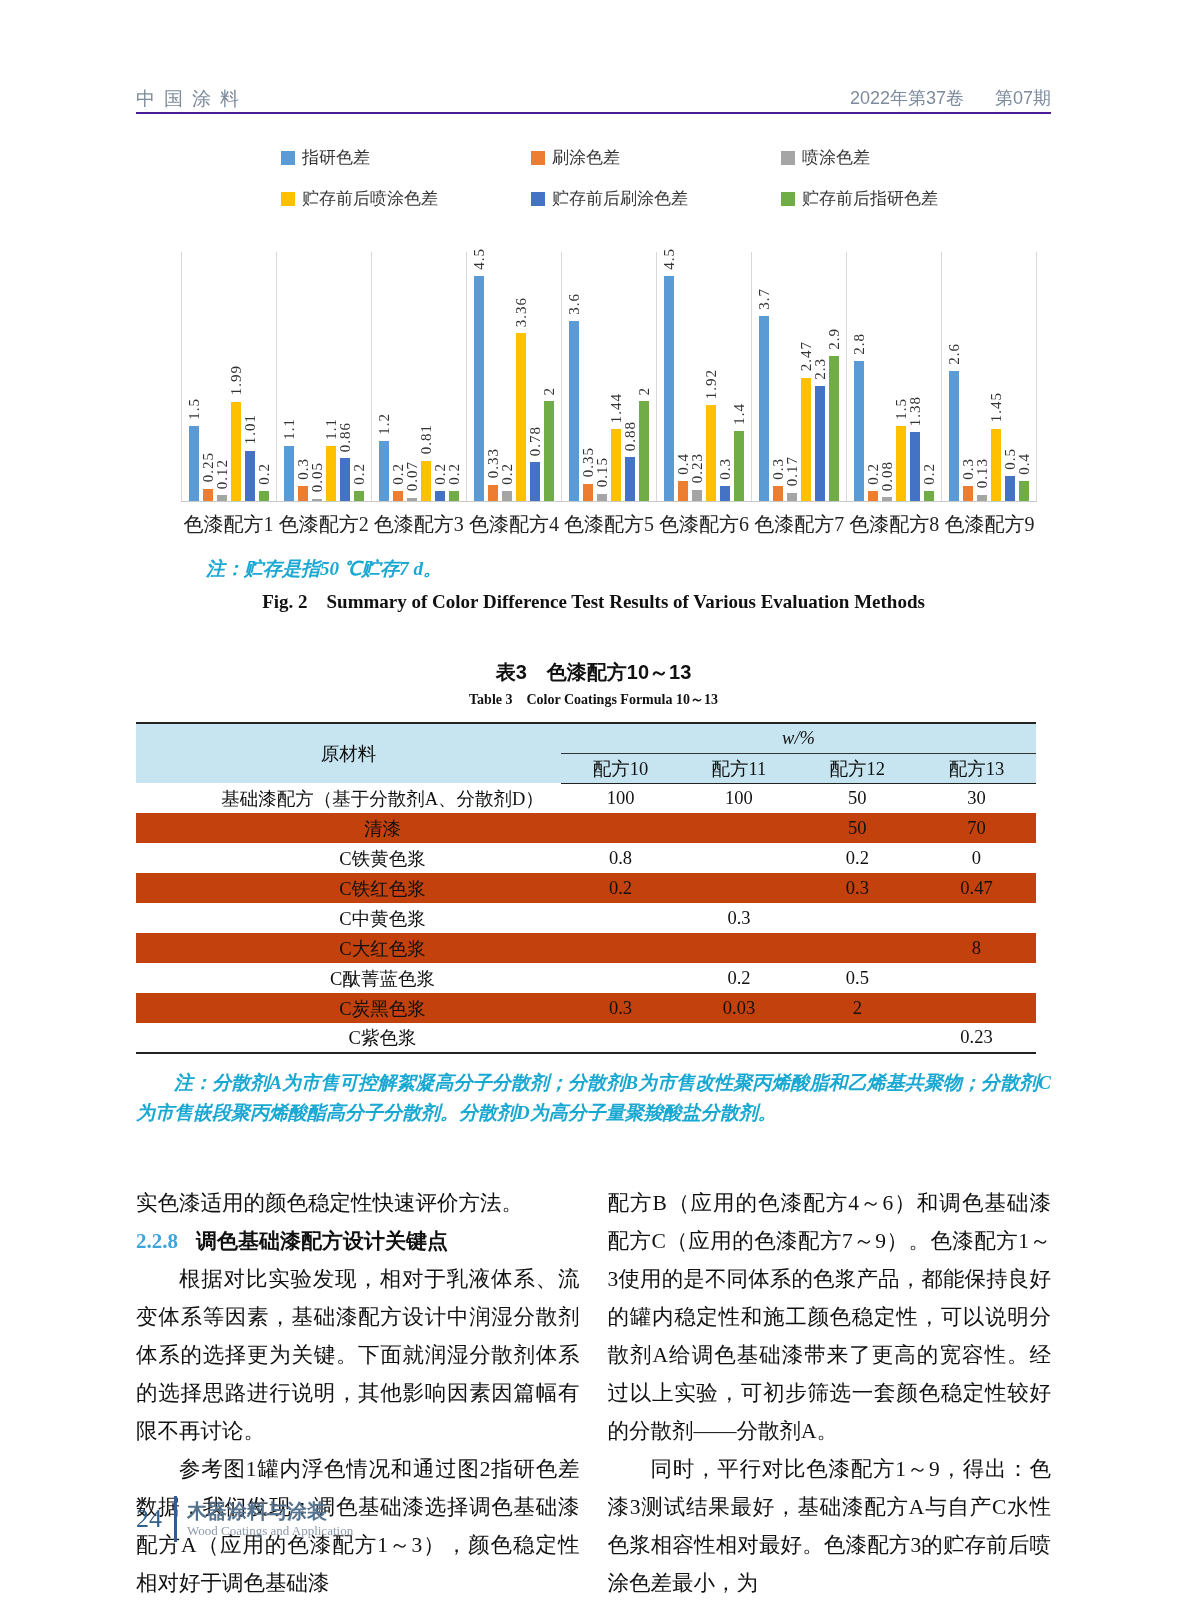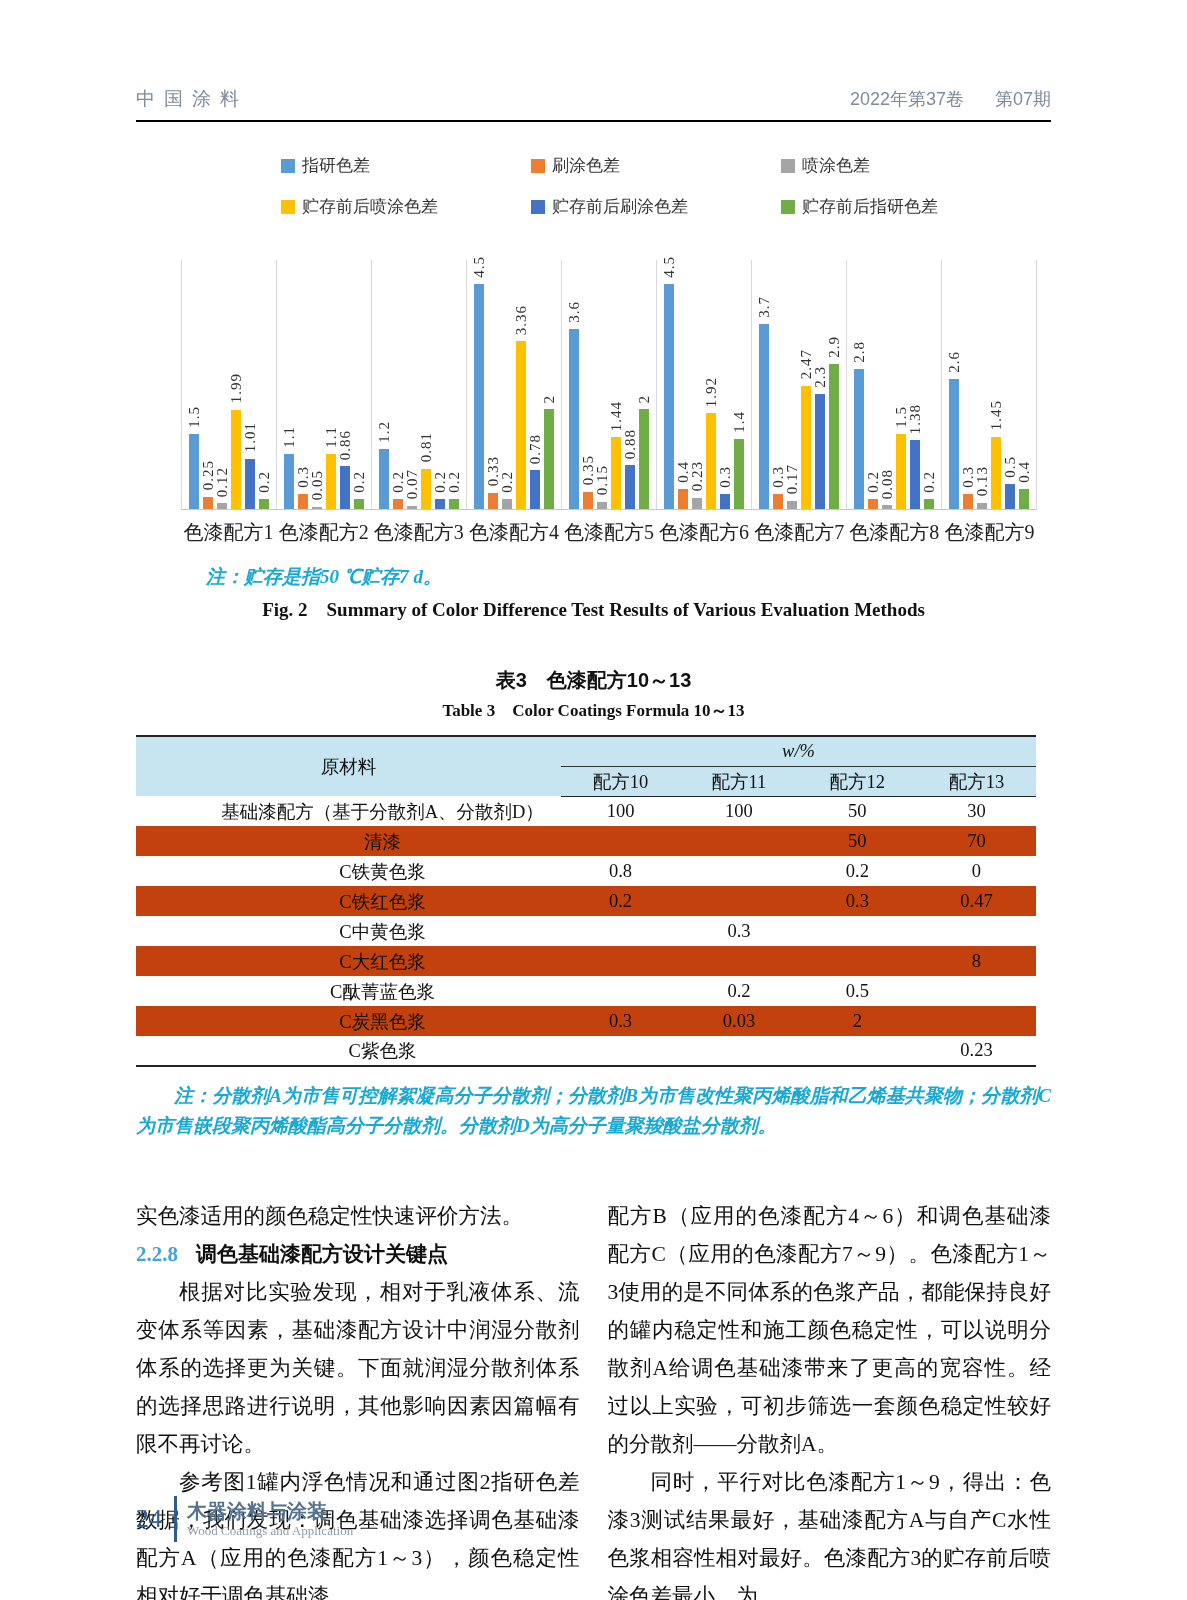--- a/index.html
+++ b/index.html
@@ -1,22 +1,22 @@
 <!DOCTYPE html>
 <html><head>
 <meta charset="utf-8">
 <style>
   * { margin:0; padding:0; box-sizing:border-box; }
   body { background:#ffffff; font-family:"Liberation Serif", serif; }
   .page { position:relative; width:1187px; height:1600px; background:#fff; overflow:hidden; }
   .content { width:915px; margin-left:136px; }
 
   
-  .pg-header { display:flex; justify-content:space-between; align-items:center;
-    padding-top:86px; padding-bottom:8px; border-bottom:2px solid #000000; }
+  .pg-header { display:flex; justify-content:space-between; align-items:flex-start;
+    padding-top:86px; border-bottom:2px solid #4c1d95; }
   .journal-name { color:#7d8b9c; font-size:19px; letter-spacing:9px; font-family:"Liberation Sans", sans-serif; }
   .issue-info { color:#7d8b9c; font-size:18px; font-family:"Liberation Sans", sans-serif; }
   .issue-info span + span { margin-left:26px; }
 
   
   .legend { display:grid; grid-template-columns:250px 250px 250px; row-gap:18px;
     padding-left:145px; margin-top:32px; }
   .legend-item { display:flex; align-items:center; font-size:17px; color:#333; }
   .legend-swatch { width:14px; height:14px; margin-right:7px; flex:0 0 auto; }
 
@@ -37,21 +37,21 @@
   .chart-note { margin-top:18px; margin-left:70px; color:#19a8d2; font-size:19px;
     font-style:italic; font-weight:bold; }
 
   .fig-caption-zh { text-align:center; margin-top:20px; font-size:20px; font-weight:bold;
     color:#111; font-family:"Liberation Sans", sans-serif; }
   .fig-caption-en { text-align:center; margin-top:7px; font-size:19px; font-weight:bold; color:#111; }
 
   
   .tbl-title-zh { text-align:center; margin-top:44px; font-size:20px; font-weight:bold;
     color:#111; font-family:"Liberation Sans", sans-serif; }
-  .tbl-title-en { text-align:center; margin-top:5px; font-size:17px; font-weight:bold; color:#111; }
+  .tbl-title-en { text-align:center; margin-top:5px; font-size:14px; font-weight:bold; color:#111; }
   table.formula { width:900px; margin-top:13px; border-collapse:collapse;
     border-top:2px solid #222; border-bottom:2px solid #222; font-size:18.5px; color:#111; }
   table.formula th, table.formula td { font-weight:normal; height:30px; text-align:center; }
   th.raw-col { width:425px; background:#c6e5f1; }
   .hdr-cell { background:#c6e5f1; }
   .wpct { font-style:italic; border-bottom:1px solid #333; }
   tr.hdr-row2 th { border-bottom:1px solid #222; }
   td.row-label { text-align:left; padding-left:68px; }
   tr.stripe td { background:#c2410c; }
   .tbl-note { margin-top:14px; color:#19a8d2; font-size:19px; font-weight:bold;

